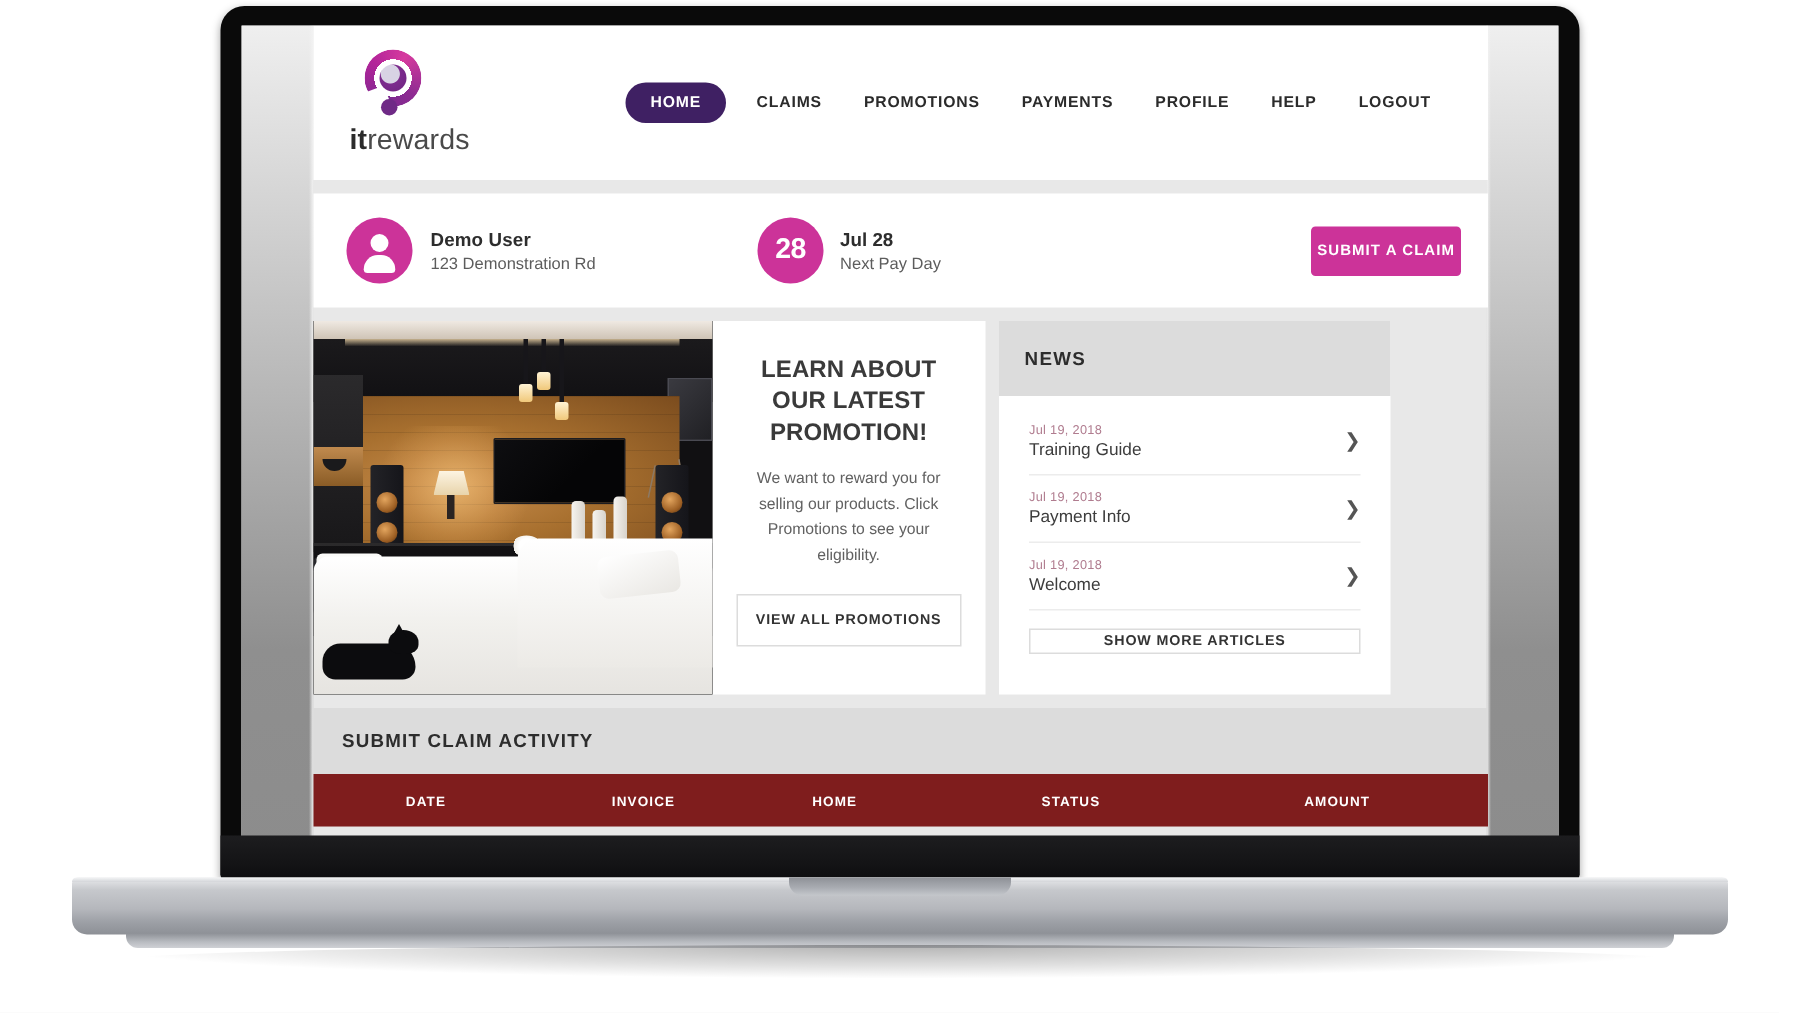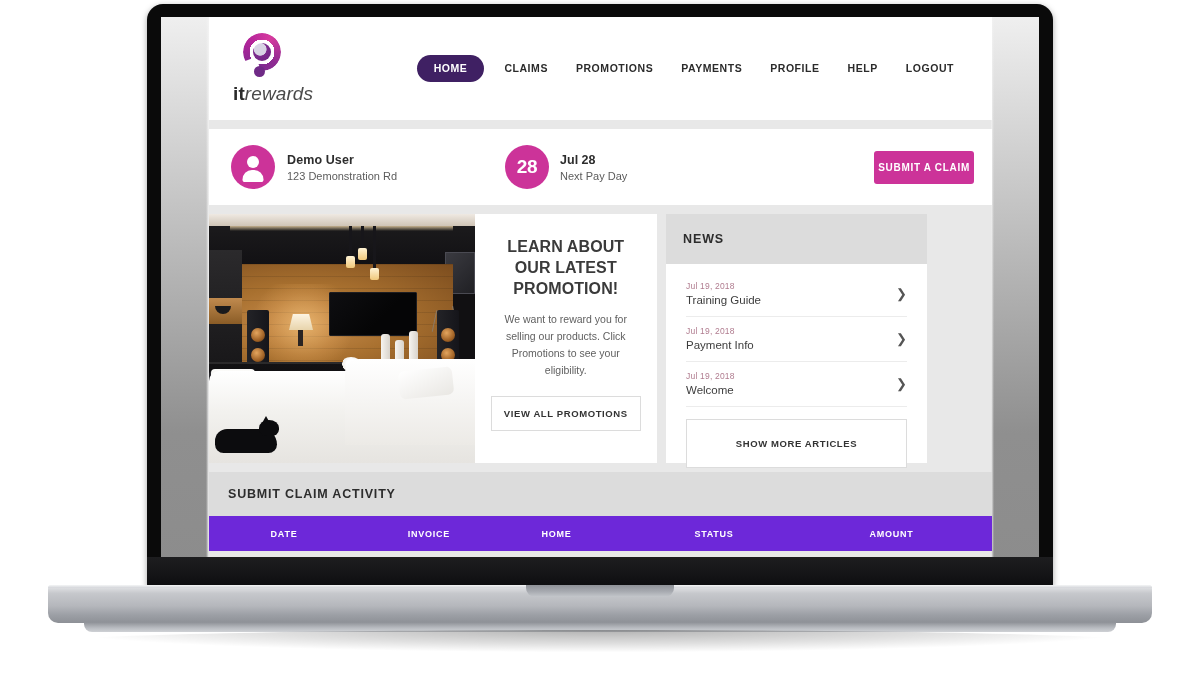--- a/index.html
+++ b/index.html
@@ -120,21 +120,21 @@
     position:absolute; left: 14px; top: 10px; width: 18px; height: 18px;
     border-radius: 50%;
     background: radial-gradient(circle at 40% 35%, #d8d3e4 0 38%, #7c2b8d 42%, #6d2380 100%);
   }
   .brand-dot-small{
     position:absolute; left: 15px; top: 33px; width: 11px; height: 11px;
     border-radius:50%; background: #6f2a86;
   }
   .brand-text { font-size: 19px; letter-spacing:.1px; color:#3a3a3a; margin-top: 4px; white-space:nowrap;}
   .brand-text b { font-weight: 700; color:#2b2b2b; }
-  .brand-text span { font-weight: 400; color:#4a4a4a;font-style:italic; }
+  .brand-text span { font-weight: 400; color:#4a4a4a; }
 
   .main-nav { margin-left:auto; display:flex; align-items:center; gap: 0; }
   .nav-item {
     font-size: 10.5px; letter-spacing: .55px; font-weight: 600;
     color: #2b2b2b; padding: 0 14px; line-height: 1;
     text-transform: uppercase; white-space: nowrap;
   }
   .nav-item.active {
     background: #3f2063; color:#fff;
     border-radius: 999px; padding: 8px 17px;
@@ -210,31 +210,31 @@
     display:flex; align-items:center; justify-content:space-between;
     padding: 9px 0 10px; border-bottom: 1px solid #ececec;
   }
   .news-date { font-size: 8.5px; color:#b07c8f; letter-spacing:.2px;}
   .news-title { font-size: 11.5px; color:#3d3d3d; margin-top: 3px;}
   .chev { color:#555; font-size: 13px; line-height:1; font-weight:400;}
   .btn-news {
     display:block; width:100%; margin-top: 12px;
     background:#fff; border:1px solid #dcdcdc; color:#333;
     font-size: 9.5px; font-weight:700; letter-spacing:.6px;
-    padding: 18px 0; text-transform:uppercase; font-family:inherit; cursor:pointer;
+    padding: 2px 0; text-transform:uppercase; font-family:inherit; cursor:pointer;
   }
 
   
   .claims-card { margin-top: 9px; background:#dcdcdc; }
   .claims-head {
     height: 44px; display:flex; align-items:center; padding: 0 19px;
     font-size: 12.5px; font-weight:700; letter-spacing:.8px; color:#2d2d2d;
   }
   .claims-table-head {
-    background:#6d28d9; height: 35px; display:flex; align-items:center;
+    background:#7f1d1d; height: 35px; display:flex; align-items:center;
     color:#fff; font-size: 9px; font-weight:700; letter-spacing:.75px;
   }
   .th { text-align:center; }
   .th.c0 { width: 150px; }
   .th.c1 { width: 140px; }
   .th.c2 { width: 115px; }
   .th.c3 { width: 200px; }
   .th.c4 { width: 155px; }
 
   

